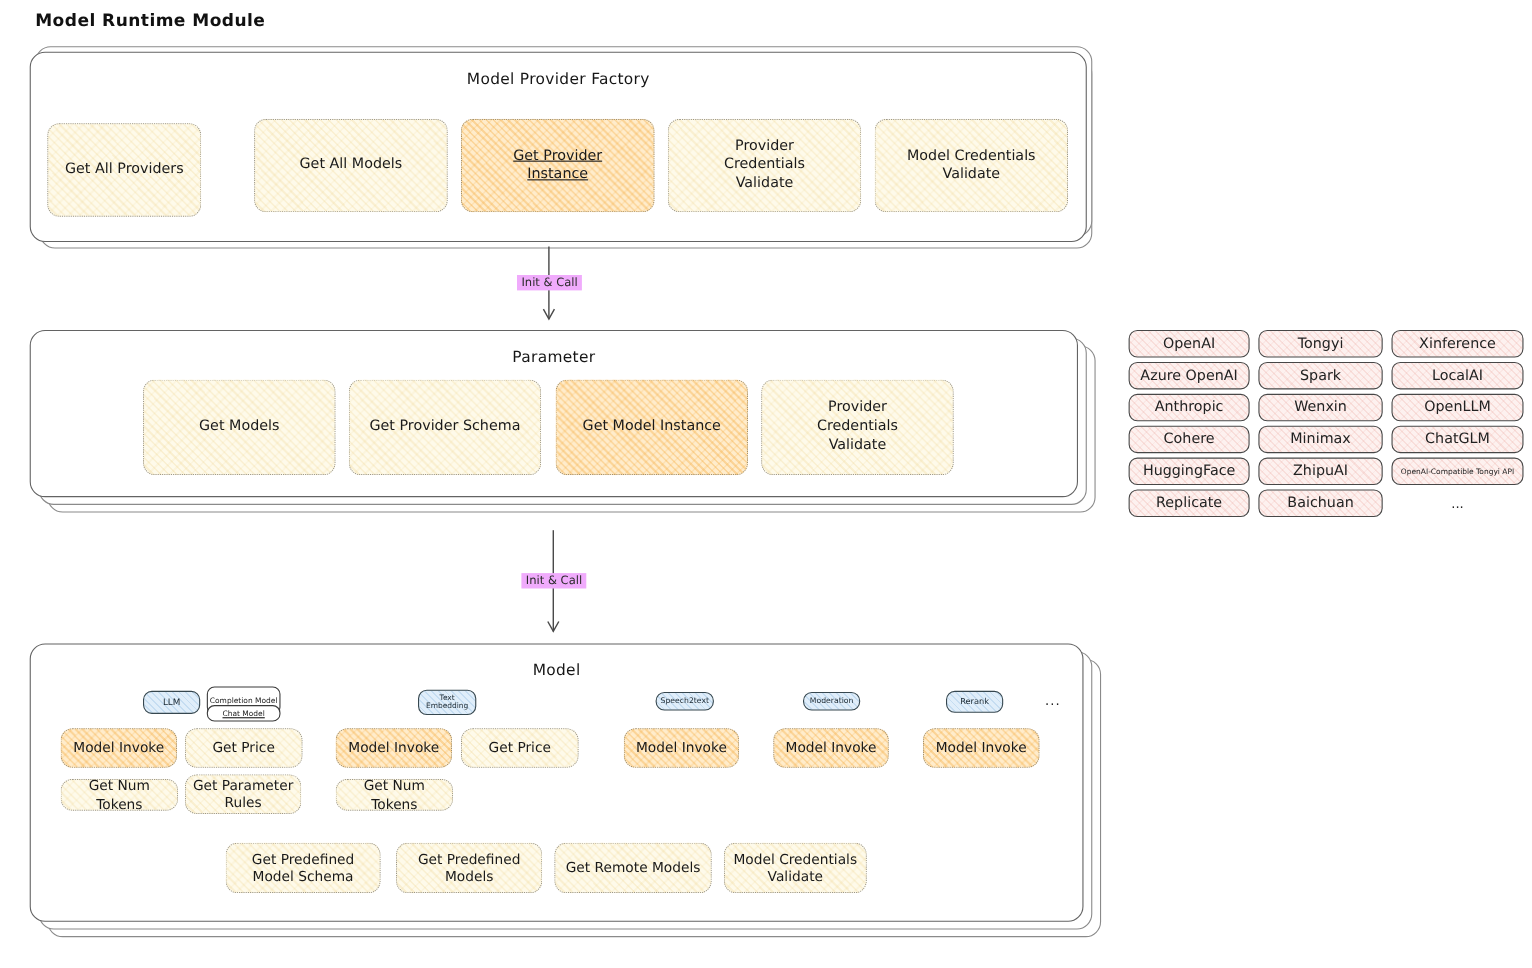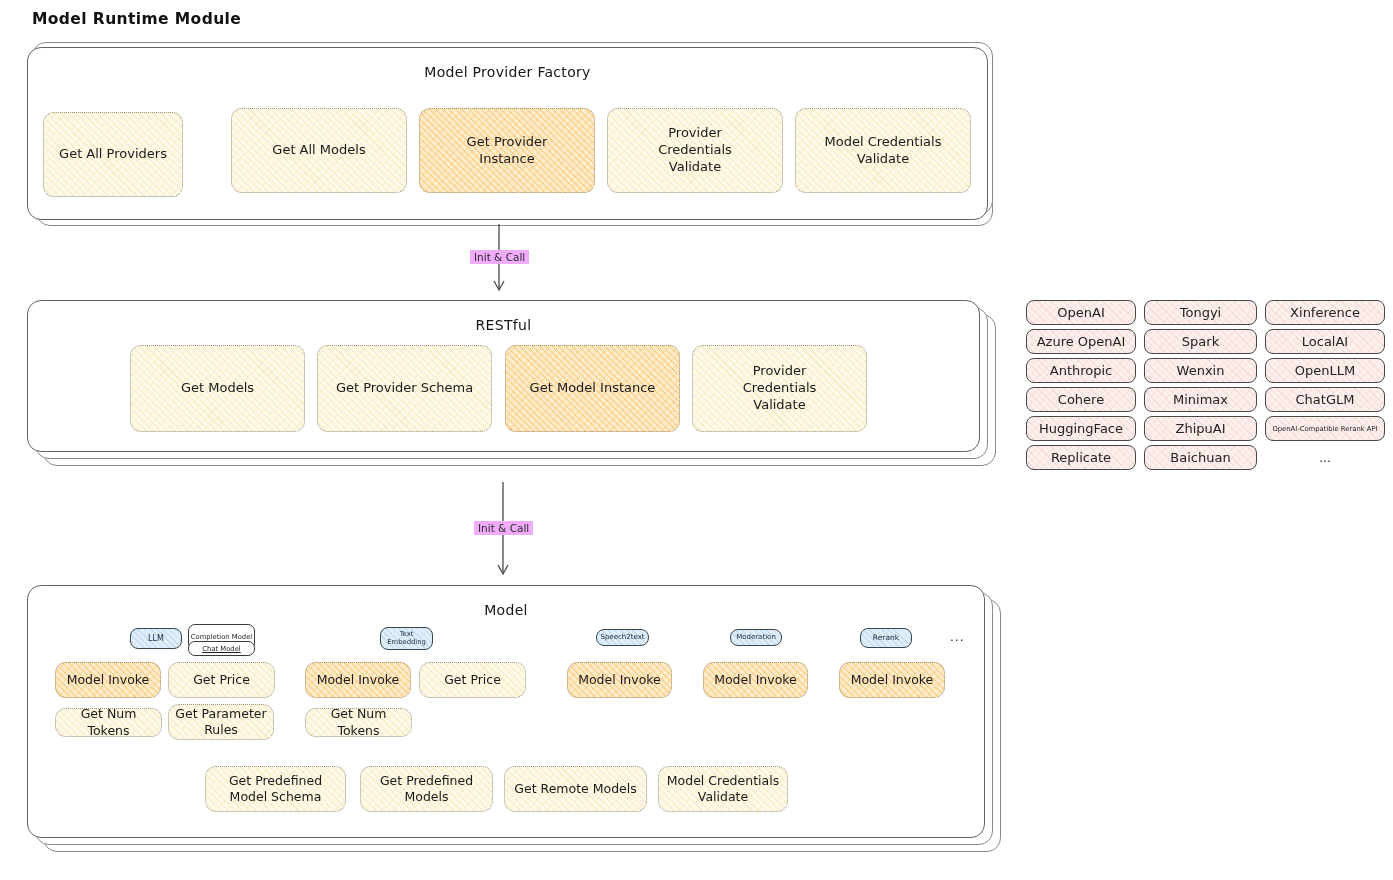--- a/index.html
+++ b/index.html
@@ -31,21 +31,21 @@
       repeating-linear-gradient(45deg, rgba(232,195,102,0.20) 0px, rgba(232,195,102,0.20) 1.5px, transparent 1.5px, transparent 5px),
       repeating-linear-gradient(-45deg, rgba(232,195,102,0.10) 0px, rgba(232,195,102,0.10) 1.5px, transparent 1.5px, transparent 7px);
   }
   .node.hl{
     background-color:#ffeccb;
     background-image:
       repeating-linear-gradient(45deg, rgba(243,160,38,0.32) 0px, rgba(243,160,38,0.32) 1.6px, transparent 1.6px, transparent 4.6px),
       repeating-linear-gradient(-45deg, rgba(243,160,38,0.16) 0px, rgba(243,160,38,0.16) 1.4px, transparent 1.4px, transparent 6px);
     border-color:#a09070;
   }
-  .node.pad-lg{padding:0 28px;}
+  .node.pad-lg{padding:0 28px;text-decoration:underline;}
   .ops{font-size:12.5px;}
   
   #provider-grid{
     position:absolute;left:1026px;top:300px;z-index:4;
     display:grid;grid-template-columns:110px 113px 120px;gap:4px 8px;
   }
   .pinknode{
     box-sizing:border-box;height:25px;border:1.4px solid #474747;border-radius:8px;
     display:flex;align-items:center;justify-content:center;text-align:center;
     font-size:13px;color:#222;
@@ -109,21 +109,21 @@
 
   <svg class="arrow" style="left:492px;top:224px;width:14px;height:72px;">
     <line x1="7" y1="0" x2="7" y2="66" stroke="#4a4a4a" stroke-width="1.3"></line>
     <polyline points="2,57 7,66 12,57" fill="none" stroke="#4a4a4a" stroke-width="1.3"></polyline>
   </svg>
   <div class="arrow-label" style="left:470px;top:250px;">Init &amp; Call</div>
 
   <div class="back" style="left:43px;top:314px;width:953px;height:152px;"></div>
   <div class="back" style="left:35px;top:307px;width:953px;height:152px;"></div>
   <div class="card" style="left:27px;top:300px;width:953px;height:152px;">
-    <div class="card-title">RESTful</div>
+    <div class="card-title">Parameter</div>
   </div>
   <div class="node" style="left:130px;top:345px;width:175px;height:87px;">Get Models</div>
   <div class="node" style="left:317px;top:345px;width:175px;height:87px;">Get Provider Schema</div>
   <div class="node hl" style="left:505px;top:345px;width:175px;height:87px;">Get Model Instance</div>
   <div class="node" style="left:692px;top:345px;width:175px;height:87px;padding:0 24px;">Provider Credentials Validate</div>
 
   <div id="provider-grid">
     <div class="pinknode">OpenAI</div>
     <div class="pinknode">Tongyi</div>
     <div class="pinknode">Xinference</div>
@@ -131,21 +131,21 @@
     <div class="pinknode">Spark</div>
     <div class="pinknode">LocalAI</div>
     <div class="pinknode">Anthropic</div>
     <div class="pinknode">Wenxin</div>
     <div class="pinknode">OpenLLM</div>
     <div class="pinknode">Cohere</div>
     <div class="pinknode">Minimax</div>
     <div class="pinknode">ChatGLM</div>
     <div class="pinknode">HuggingFace</div>
     <div class="pinknode">ZhipuAI</div>
-    <div class="pinknode small">OpenAI-Compatible Rerank API</div>
+    <div class="pinknode small">OpenAI-Compatible Tongyi API</div>
     <div class="pinknode">Replicate</div>
     <div class="pinknode">Baichuan</div>
     <div class="grid-ellipsis">...</div>
   </div>
 
   <svg class="arrow" style="left:496px;top:482px;width:14px;height:98px;">
     <line x1="7" y1="0" x2="7" y2="92" stroke="#4a4a4a" stroke-width="1.3"></line>
     <polyline points="2,83 7,92 12,83" fill="none" stroke="#4a4a4a" stroke-width="1.3"></polyline>
   </svg>
   <div class="arrow-label" style="left:474px;top:521px;">Init &amp; Call</div>

